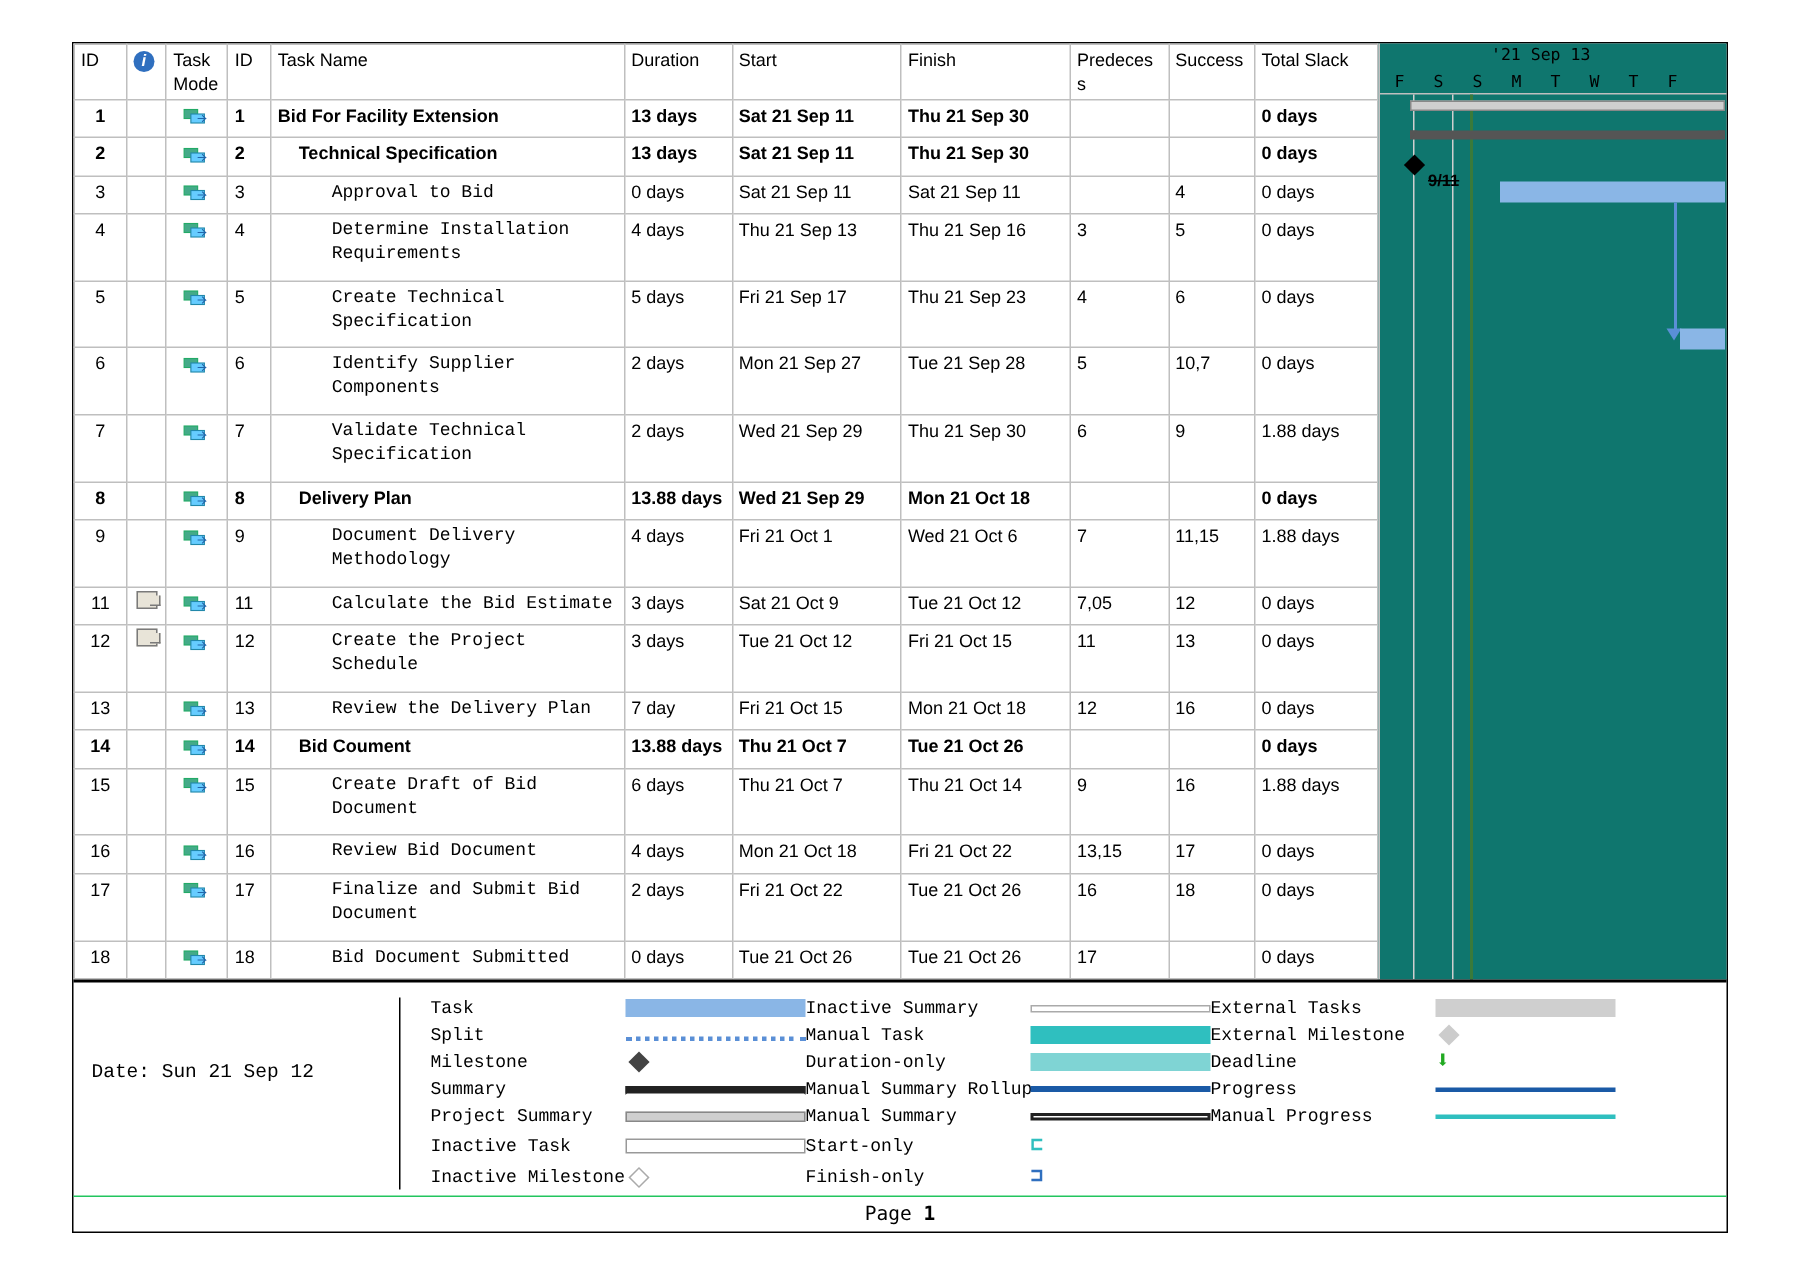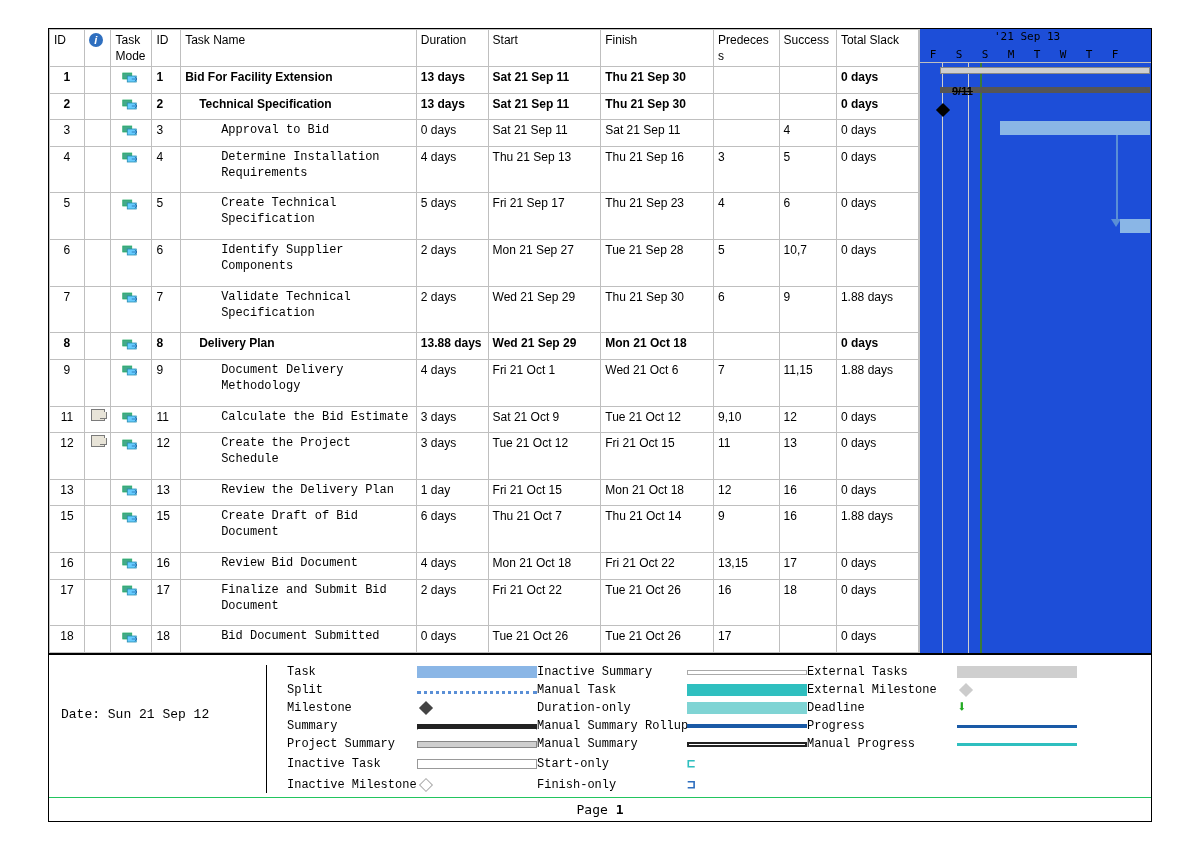--- a/index.html
+++ b/index.html
@@ -67,21 +67,21 @@
     background:#e8e4d8; border:1px solid #7a7a7a; position:relative;
   }
   .note-icon::after{
     content:""; position:absolute; right:-3px; top:2px; width:6px; height:6px;
     background:#e8e4d8; border:1px solid #7a7a7a; border-left:none; border-top:none;
   }
   .gantt {
     flex: 1;
     border-left: 1px solid #bfbfbf;
     position: relative;
-    background: #1d4ed8;
+    background: #0f766e;
   }
   .gantt-header {
     height: 34px;
     border-bottom: 1px solid #bfbfbf;
     position: relative;
     font-size: 11px;
   }
   .gantt-top {
     position:absolute; left:74px; top:1px; font-family: "Consolas",monospace;
   }
@@ -374,21 +374,21 @@
               <td class="center"><span><svg class="mode-icon" viewBox="0 0 24 16">
                     <rect x="1" y="2" width="12" height="8" fill="#4a8" stroke="#2a6"></rect>
                     <rect x="7" y="6" width="12" height="8" fill="#6cf" stroke="#28a"></rect>
                     <path d="M13 10 L20 10 L17 7 M20 10 L17 13" stroke="#26a" fill="none"></path>
                   </svg></span></td>
               <td>11</td>
               <td class="name indent2">Calculate the Bid Estimate</td>
               <td>3 days</td>
               <td>Sat 21 Oct 9</td>
               <td>Tue 21 Oct 12</td>
-              <td>9,10</td>
+              <td>7,05</td>
               <td>12</td>
               <td>0 days</td>
             </tr>
             <tr class="mono">
               <td class="center">12</td>
               <td class="center"><span class="note-icon"></span></td>
               <td class="center"><span><svg class="mode-icon" viewBox="0 0 24 16">
                     <rect x="1" y="2" width="12" height="8" fill="#4a8" stroke="#2a6"></rect>
                     <rect x="7" y="6" width="12" height="8" fill="#6cf" stroke="#28a"></rect>
                     <path d="M13 10 L20 10 L17 7 M20 10 L17 13" stroke="#26a" fill="none"></path>
@@ -405,25 +405,42 @@
             <tr class="mono">
               <td class="center">13</td>
               <td class="center"></td>
               <td class="center"><span><svg class="mode-icon" viewBox="0 0 24 16">
                     <rect x="1" y="2" width="12" height="8" fill="#4a8" stroke="#2a6"></rect>
                     <rect x="7" y="6" width="12" height="8" fill="#6cf" stroke="#28a"></rect>
                     <path d="M13 10 L20 10 L17 7 M20 10 L17 13" stroke="#26a" fill="none"></path>
                   </svg></span></td>
               <td>13</td>
               <td class="name indent2">Review the Delivery Plan</td>
-              <td>1 day</td>
+              <td>7 day</td>
               <td>Fri 21 Oct 15</td>
               <td>Mon 21 Oct 18</td>
               <td>12</td>
               <td>16</td>
+              <td>0 days</td>
+            </tr>
+            <tr class="bold">
+              <td class="center">14</td>
+              <td class="center"></td>
+              <td class="center"><span><svg class="mode-icon" viewBox="0 0 24 16">
+                    <rect x="1" y="2" width="12" height="8" fill="#4a8" stroke="#2a6"></rect>
+                    <rect x="7" y="6" width="12" height="8" fill="#6cf" stroke="#28a"></rect>
+                    <path d="M13 10 L20 10 L17 7 M20 10 L17 13" stroke="#26a" fill="none"></path>
+                  </svg></span></td>
+              <td>14</td>
+              <td class="name indent1">Bid Coument</td>
+              <td>13.88 days</td>
+              <td>Thu 21 Oct 7</td>
+              <td>Tue 21 Oct 26</td>
+              <td></td>
+              <td></td>
               <td>0 days</td>
             </tr>
             <tr class="mono">
               <td class="center">15</td>
               <td class="center"></td>
               <td class="center"><span><svg class="mode-icon" viewBox="0 0 24 16">
                     <rect x="1" y="2" width="12" height="8" fill="#4a8" stroke="#2a6"></rect>
                     <rect x="7" y="6" width="12" height="8" fill="#6cf" stroke="#28a"></rect>
                     <path d="M13 10 L20 10 L17 7 M20 10 L17 13" stroke="#26a" fill="none"></path>
                   </svg></span></td>
@@ -507,21 +524,21 @@
         <div class="gantt-body" id="gbody" style="height:590px;">
           <div class="vline g1" style="left:22px;"></div>
           <div class="vline g1" style="left:48px;"></div>
           <div class="vline today" style="left:60px;"></div>
 
           <div class="proj-bar" style="left:20px; width:210px; top:4px;"></div>
 
           <div class="sum-bar" style="left:20px; width:210px; top:24px;"></div>
 
           <div class="milestone" style="left:18px; top:42px;"></div>
-          <div class="ms-label" style="left:32px; top:22px;">9/11</div>
+          <div class="ms-label" style="left:32px; top:52px;">9/11</div>
 
           <div class="task-bar" style="left:80px; width:150px; top:58px;"></div>
 
           <div class="link-v" style="left:196px; top:72px; height:86px;"></div>
           <div class="link-arrow" style="left:191px; top:156px;"></div>
 
           <div class="task-bar" style="left:200px; width:30px; top:156px;"></div>
         </div>
       </div>
     </div>

